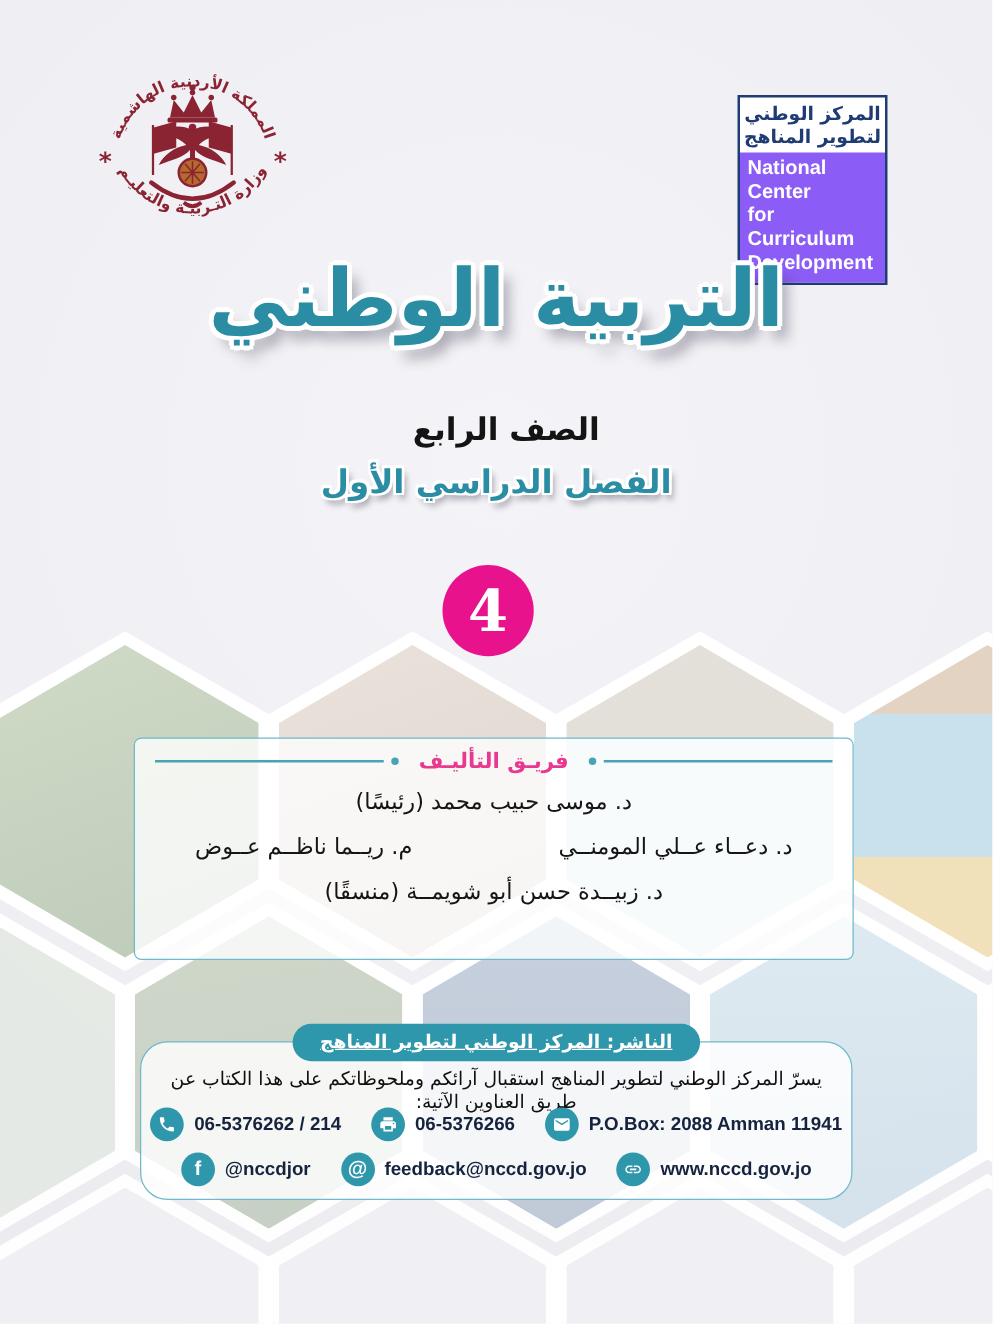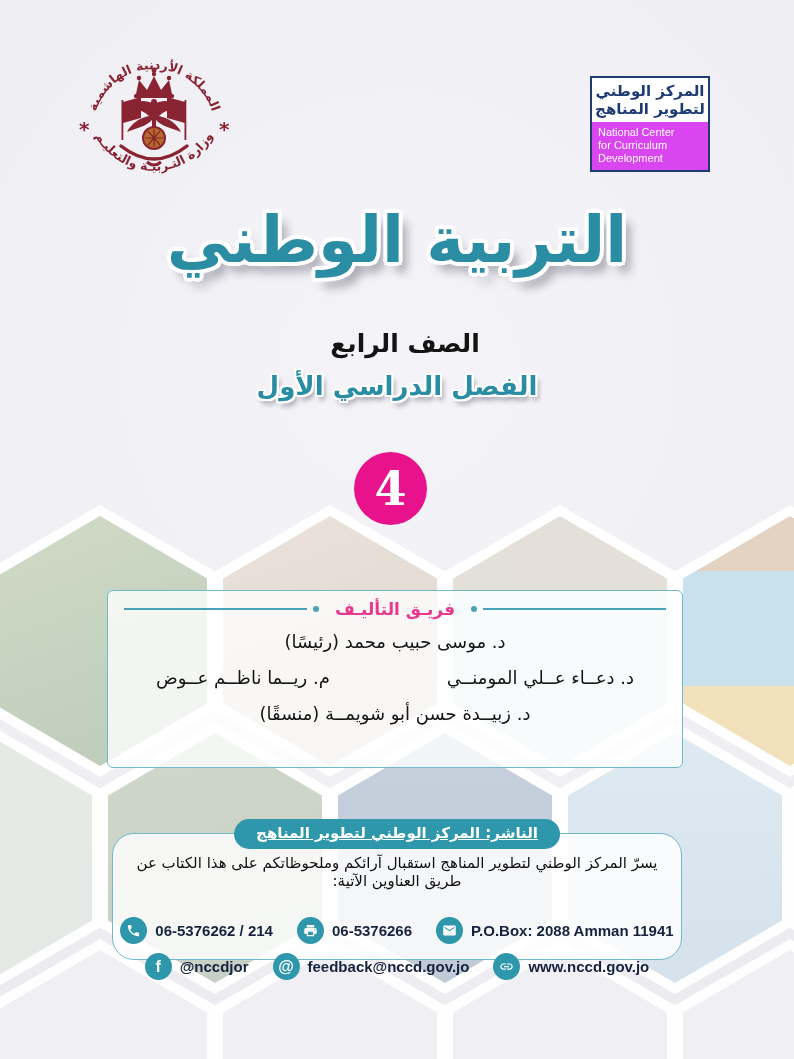--- a/index.html
+++ b/index.html
@@ -17,21 +17,21 @@
     background:rgba(255,255,255,.95);
   }
   .hex-in{
     position:absolute;inset:11px;
     clip-path:polygon(50% 0,100% 25%,100% 75%,50% 100%,0 75%,0 25%);
   }
   
   .ministry{position:absolute;left:78px;top:50px;width:152px;height:150px;}
   .nccd{position:absolute;left:590px;top:76px;width:120px;border:2px solid #1f3b73;background:#fff;box-sizing:border-box;}
   .nccd-ar{color:#1f3b73;font-weight:bold;font-size:15px;text-align:center;padding:5px 3px 4px;line-height:1.18;}
-  .nccd-en{background:#d946ef;color:#fff;font-weight:normal;font-size:11px;line-height:1.18;padding:4px 6px 5px;font-family:"Liberation Sans","DejaVu Sans",sans-serif;}
+  .nccd-en{background:#8b5cf6;color:#fff;font-weight:bold;font-size:16px;line-height:1.18;padding:4px 6px 5px;font-family:"Liberation Sans","DejaVu Sans",sans-serif;}
   
   .book-title{
     position:absolute;left:0;right:0;top:192px;
     text-align:center;direction:rtl;
     font-size:64px;font-weight:bold;color:#2b8da4;line-height:1.5;
     text-shadow:
       -3px -3px 0 #fff, 3px -3px 0 #fff, -3px 3px 0 #fff, 3px 3px 0 #fff,
       0 -4px 0 #fff, 0 4px 0 #fff, -4px 0 0 #fff, 4px 0 0 #fff,
       8px 10px 10px rgba(50,50,70,.38);
   }
@@ -87,21 +87,21 @@
   }
   .contact-intro{
     position:absolute;top:20px;left:10px;right:10px;
     text-align:center;direction:rtl;font-size:15px;color:#101010;
   }
   .contact-row{
     position:absolute;left:0;right:0;display:flex;justify-content:center;
     gap:24px;align-items:center;direction:ltr;
   }
   .row1{top:52px;} .row2{top:88px;}
-  .c-item{display:flex;align-items:center;gap:8px;margin-top:31px;}
+  .c-item{display:flex;align-items:center;gap:8px;}
   .c-icon{
     width:27px;height:27px;border-radius:50%;background:#2f97ab;color:#fff;
     display:flex;align-items:center;justify-content:center;flex:0 0 auto;
     font-weight:bold;font-size:16px;font-family:"Liberation Sans","DejaVu Sans",sans-serif;
   }
   .c-icon svg{width:15px;height:15px;fill:#fff;}
   .c-text{
     font-family:"Liberation Sans","DejaVu Sans",sans-serif;
     font-weight:bold;font-size:15px;color:#16233f;white-space:nowrap;
   }

